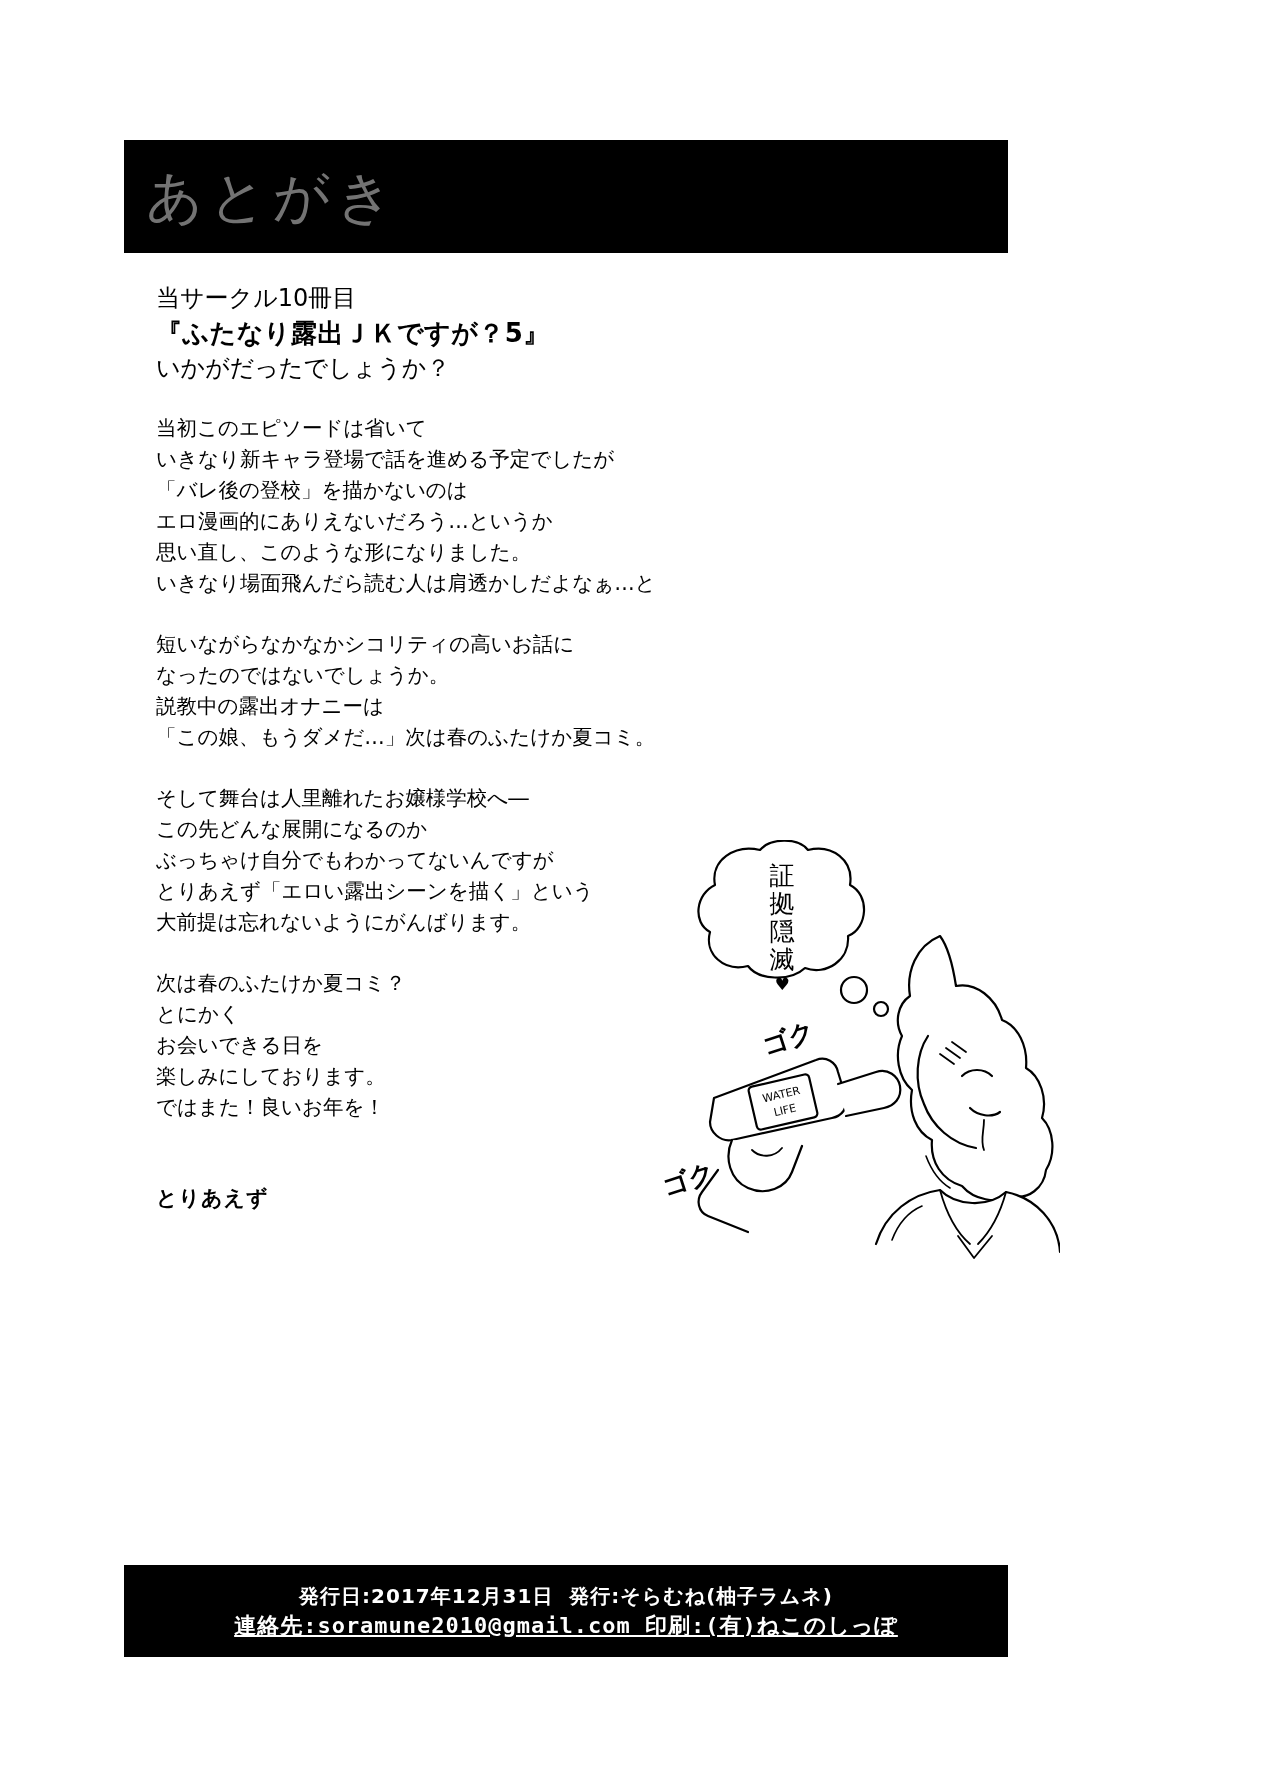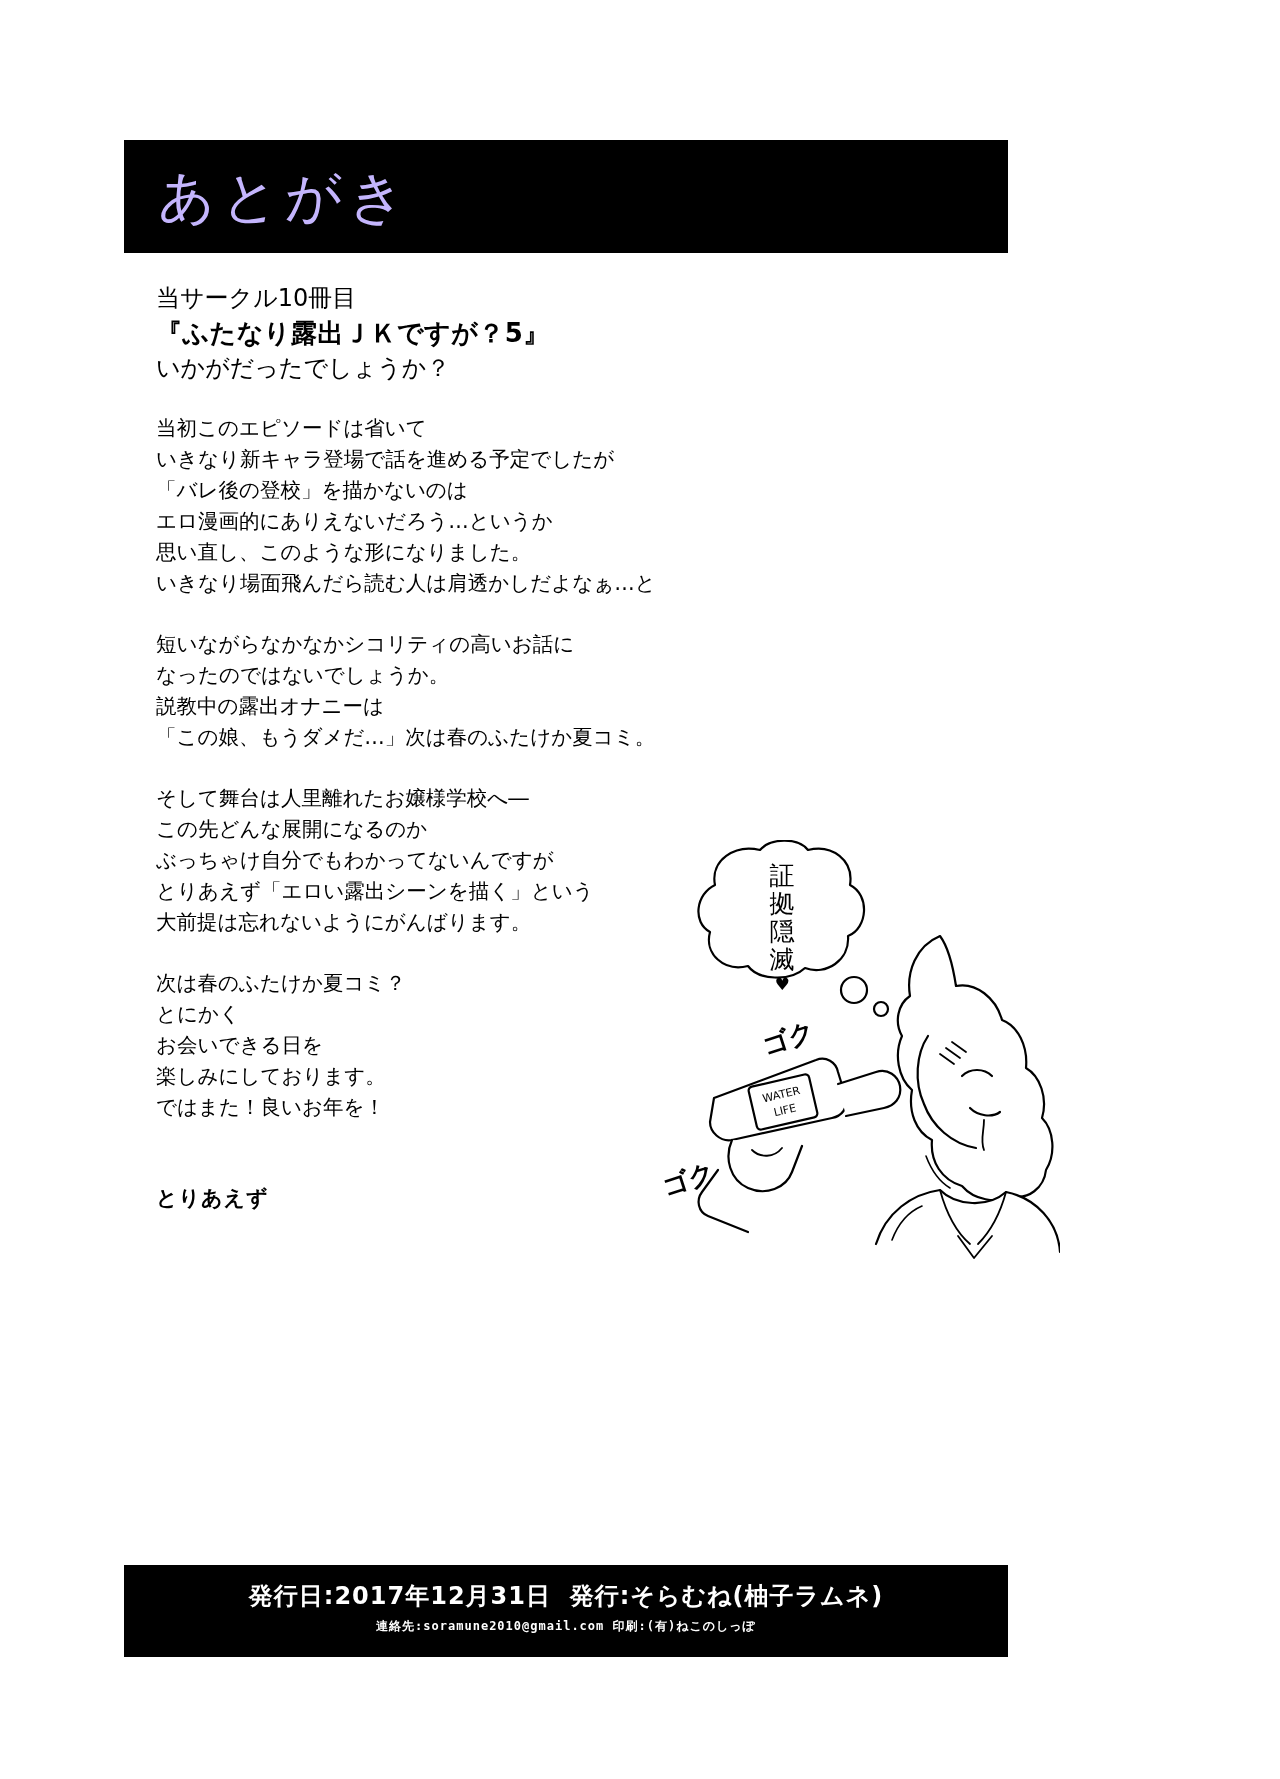--- a/index.html
+++ b/index.html
@@ -30,25 +30,25 @@
     position: absolute;
     left: 124px;
     top: 140px;
     width: 884px;
     height: 113px;
     background: #000000;
     display: flex;
     align-items: center;
   }
   .title-banner .title-text {
-    color: #c4b5fd;
+    color: #737373;
     font-size: 56px;
     letter-spacing: 6px;
     font-weight: 400;
-    padding-left: 34px;
+    padding-left: 22px;
     line-height: 1;
     font-family: "DejaVu Sans", "Liberation Sans", sans-serif;
   }
 
   
   .body-col {
     position: absolute;
     left: 156px;
     top: 283px;
     width: 620px;
@@ -99,30 +99,31 @@
     width: 884px;
     height: 92px;
     background: #000000;
     display: flex;
     flex-direction: column;
     align-items: center;
     justify-content: center;
   }
   .footer-banner .f-line {
     color: #ffffff;
-    font-size: 24px;
+    font-size: 20px;
     line-height: 30px;
     letter-spacing: 1px;
     white-space: pre;
     font-family: "DejaVu Sans", "Liberation Sans", sans-serif;
     font-weight: bold;
   }
   .footer-banner .f-line.mono {
     font-family: "DejaVu Sans Mono", "Liberation Mono", monospace;
-    font-size: 12px;
+    font-size: 22px;
+    text-decoration: underline;
   }
 </style>
 </head>
 <body>
 
 <div class="page">
 
   <div class="title-banner">
     <div class="title-text">あとがき</div>
   </div>

